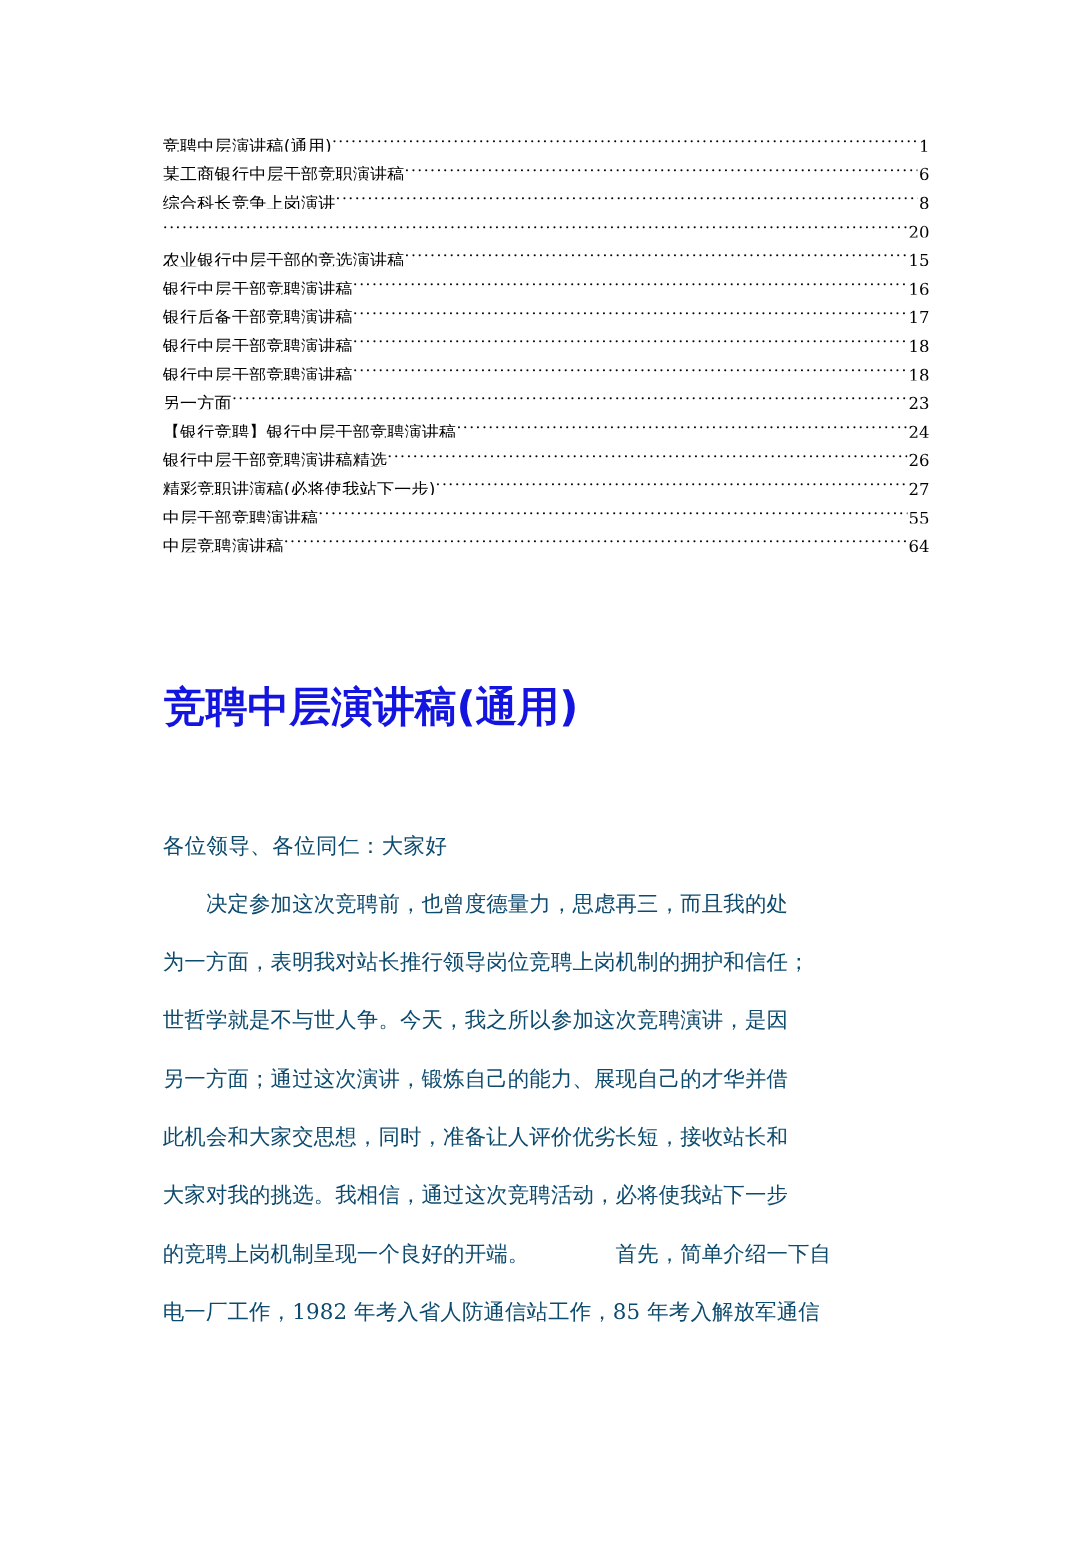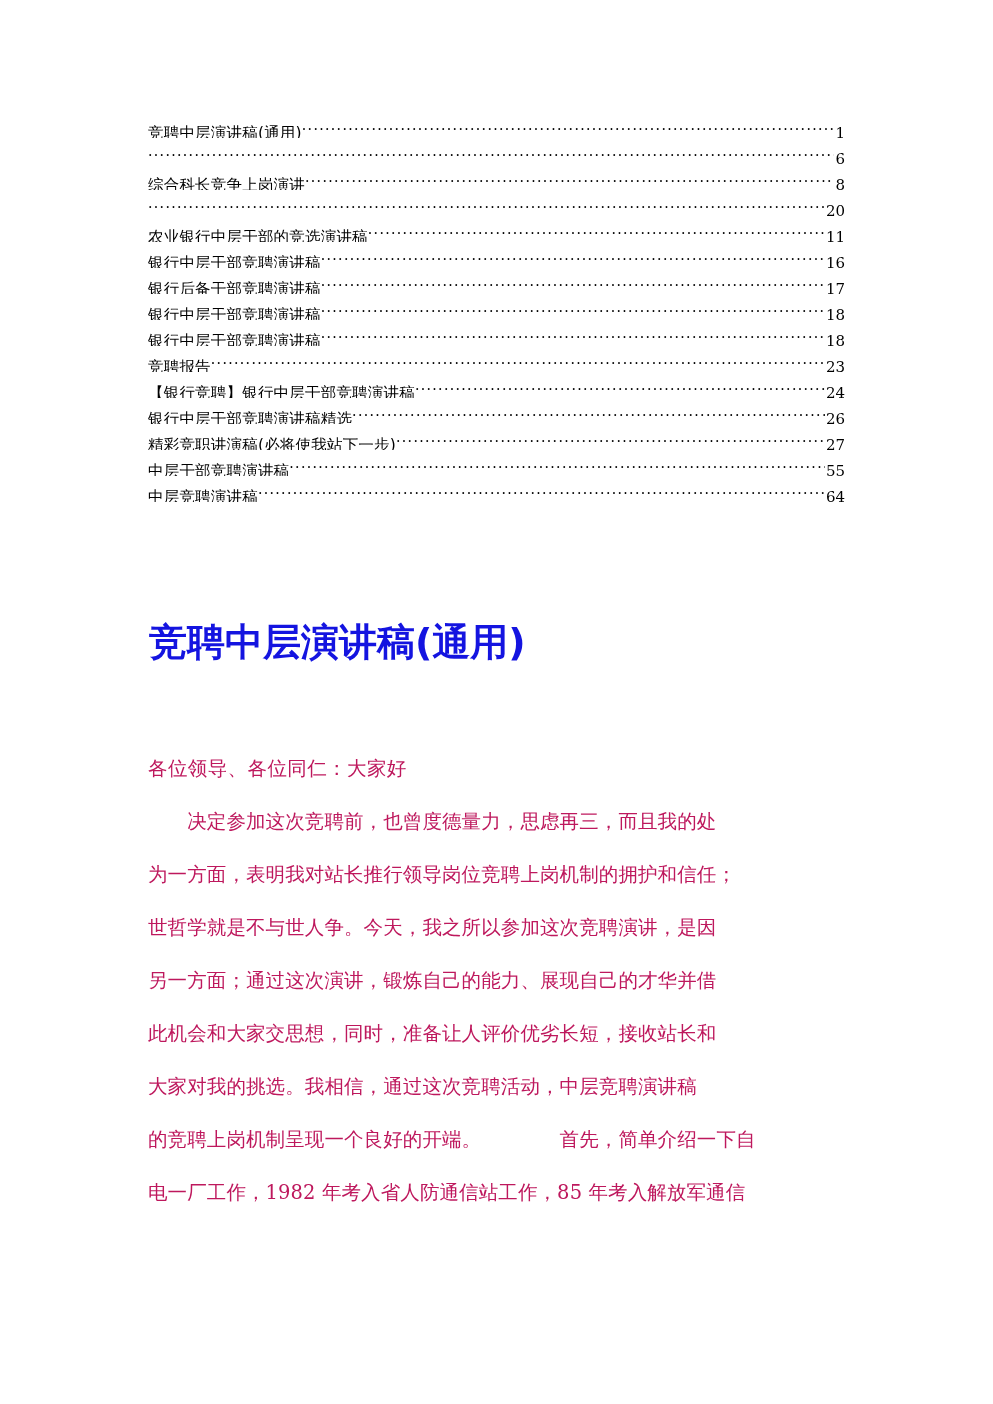--- a/index.html
+++ b/index.html
@@ -92,21 +92,21 @@
     position: absolute;
     left: 148px;
     top: 742px;
     width: 700px;
   }
   .body-line {
     height: 53px;
     line-height: 53px;
     font-size: 19.5px;
     font-family: "DejaVu Serif", "Liberation Serif", serif;
-    color: #be185d;
+    color: #0c4a6e;
     white-space: pre;
     letter-spacing: 0.1px;
   }
   .body-line.first {
     letter-spacing: 0.4px;
   }
 </style>
 </head>
 <body>
 
@@ -114,39 +114,40 @@
 
   <div class="toc">
 
     <div class="toc-entry">
       <span class="toc-title">竞聘中层演讲稿(通用)</span>
       <span class="toc-dots"></span>
       <span class="toc-page">1</span>
     </div>
 
     <div class="toc-entry">
+      <span class="toc-title">某工商银行中层干部竞职演讲稿</span>
       <span class="toc-dots"></span>
       <span class="toc-page">6</span>
     </div>
 
     <div class="toc-entry">
       <span class="toc-title">综合科长竞争上岗演讲</span>
       <span class="toc-dots"></span>
       <span class="toc-page">8</span>
     </div>
 
     <div class="toc-entry">
       <span class="toc-dots"></span>
       <span class="toc-page">20</span>
     </div>
 
     <div class="toc-entry">
       <span class="toc-title">农业银行中层干部的竞选演讲稿</span>
       <span class="toc-dots"></span>
-      <span class="toc-page">11</span>
+      <span class="toc-page">15</span>
     </div>
 
     <div class="toc-entry">
       <span class="toc-title">银行中层干部竞聘演讲稿</span>
       <span class="toc-dots"></span>
       <span class="toc-page">16</span>
     </div>
 
     <div class="toc-entry">
       <span class="toc-title">银行后备干部竞聘演讲稿</span>
@@ -160,21 +161,21 @@
       <span class="toc-page">18</span>
     </div>
 
     <div class="toc-entry">
       <span class="toc-title">银行中层干部竞聘演讲稿</span>
       <span class="toc-dots"></span>
       <span class="toc-page">18</span>
     </div>
 
     <div class="toc-entry">
-      <span class="toc-title">竞聘报告</span>
+      <span class="toc-title">另一方面</span>
       <span class="toc-dots"></span>
       <span class="toc-page">23</span>
     </div>
 
     <div class="toc-entry">
       <span class="toc-title">【银行竞聘】银行中层干部竞聘演讲稿</span>
       <span class="toc-dots"></span>
       <span class="toc-page">24</span>
     </div>
 
@@ -206,18 +207,18 @@
 
   <h1 class="doc-heading">竞聘中层演讲稿(通用)</h1>
 
   <div class="body-block">
     <div class="body-line first">各位领导、各位同仁：大家好</div>
     <div class="body-line">　　决定参加这次竞聘前，也曾度德量力，思虑再三，而且我的处</div>
     <div class="body-line">为一方面，表明我对站长推行领导岗位竞聘上岗机制的拥护和信任；</div>
     <div class="body-line">世哲学就是不与世人争。今天，我之所以参加这次竞聘演讲，是因</div>
     <div class="body-line">另一方面；通过这次演讲，锻炼自己的能力、展现自己的才华并借</div>
     <div class="body-line">此机会和大家交思想，同时，准备让人评价优劣长短，接收站长和</div>
-    <div class="body-line">大家对我的挑选。我相信，通过这次竞聘活动，中层竞聘演讲稿</div>
+    <div class="body-line">大家对我的挑选。我相信，通过这次竞聘活动，必将使我站下一步</div>
     <div class="body-line">的竞聘上岗机制呈现一个良好的开端。　　　　首先，简单介绍一下自</div>
     <div class="body-line">电一厂工作，1982 年考入省人防通信站工作，85 年考入解放军通信</div>
   </div>
 
 </div>
 
 </body></html>

